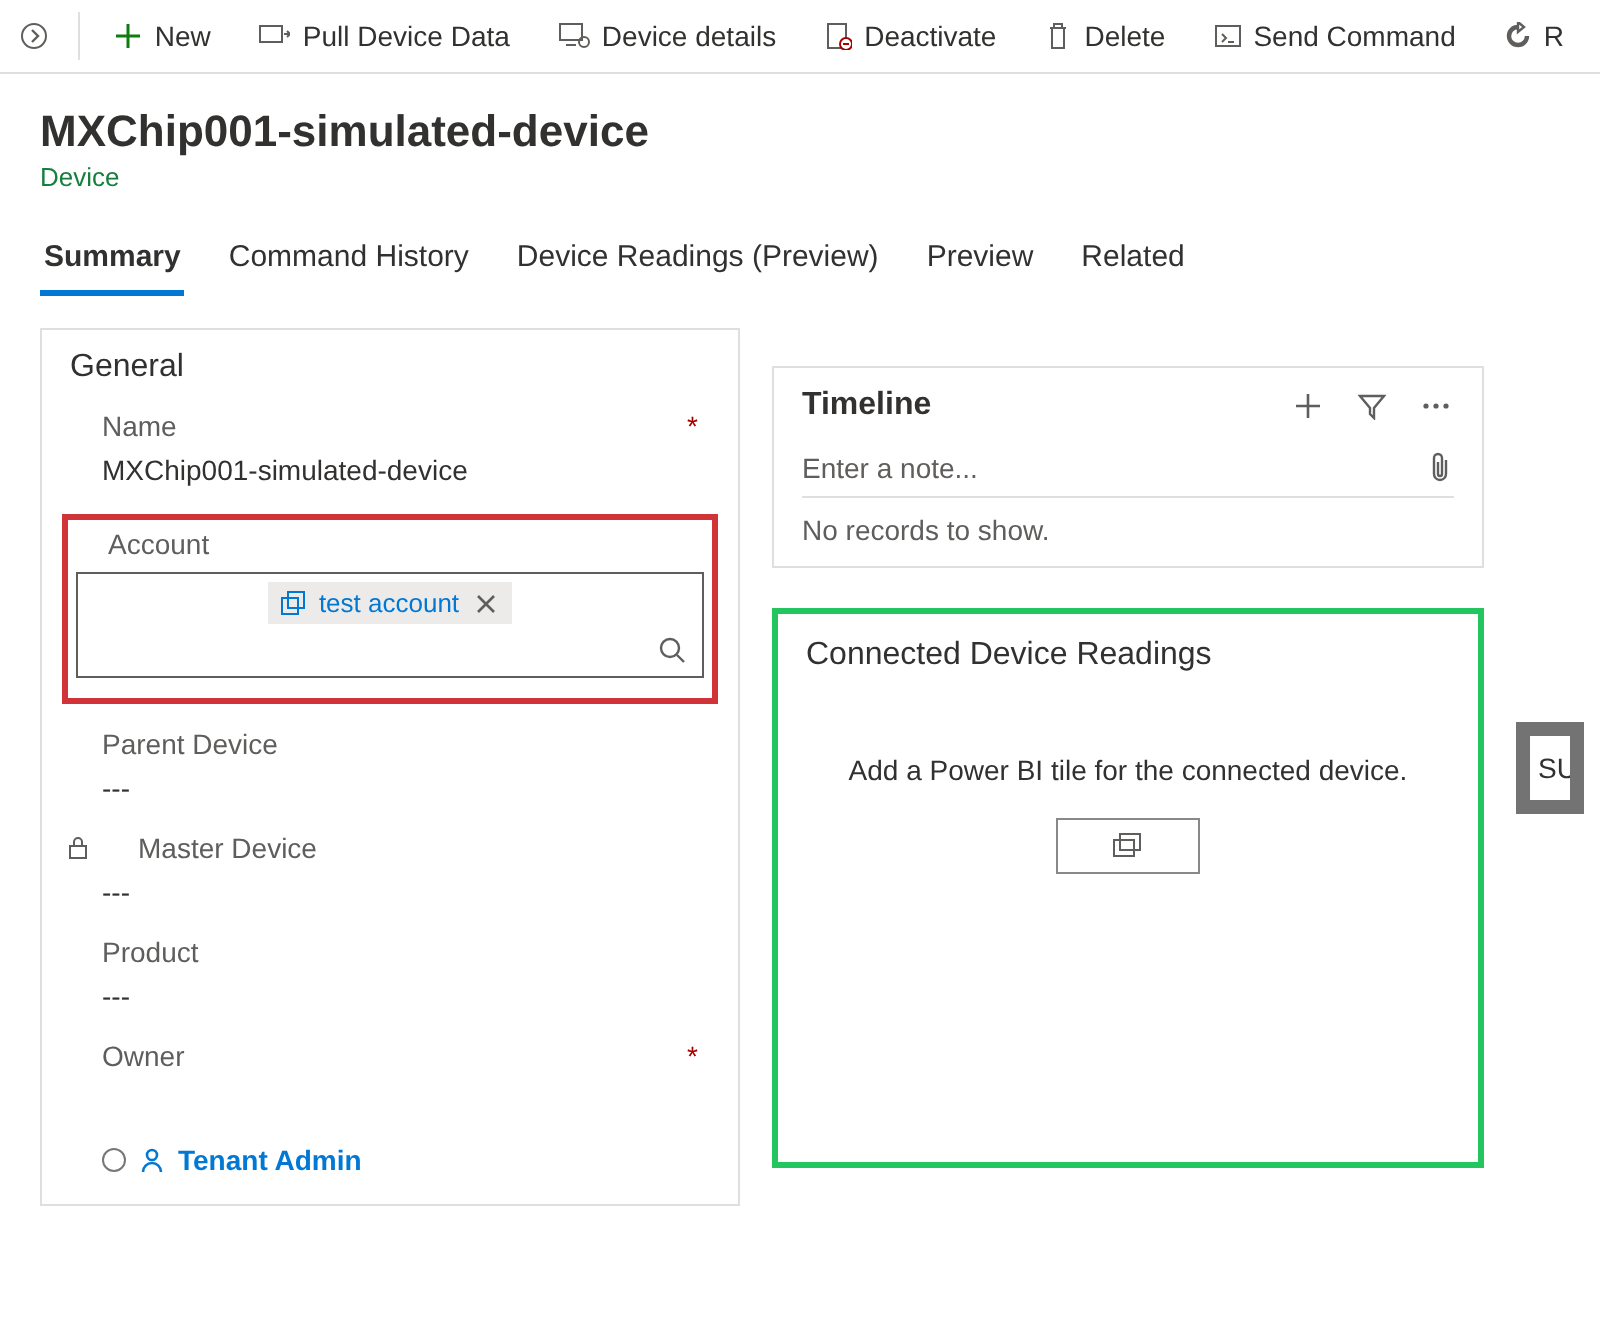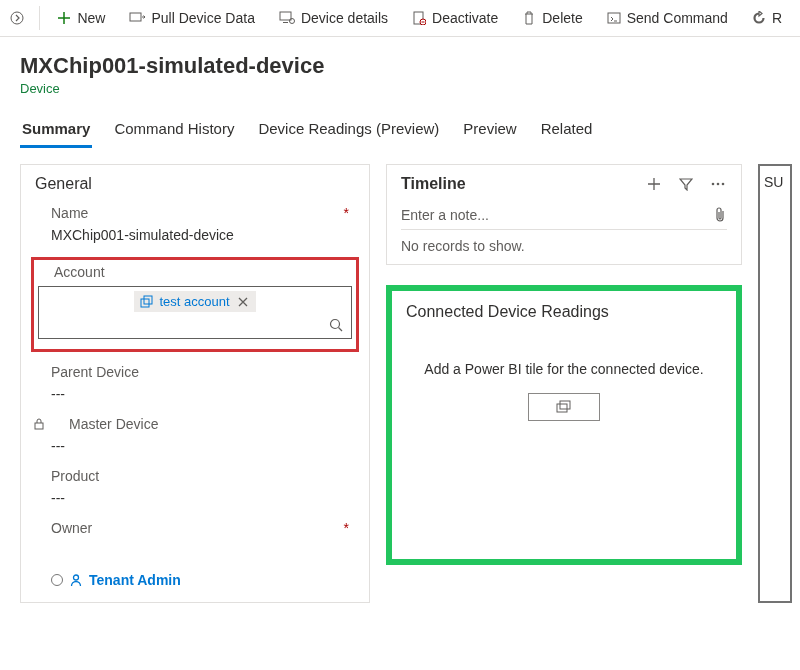--- a/index.html
+++ b/index.html
@@ -84,33 +84,34 @@
       border-bottom: 3px solid transparent;
     }
     .tab.active {
       font-weight: 700;
       border-bottom-color: #0078d4;
     }
     .content {
       display: flex;
       gap: 16px;
       padding: 16px 8px 16px 20px;
+      align-items: center;
     }
     .col-left {
       width: 350px;
     }
     .col-right {
       flex: 1;
       display: flex;
       flex-direction: column;
       gap: 20px;
     }
     .col-extra {
       width: 34px;
-      border: 2px solid #737373;
+      border: 7px solid #737373;
       padding: 8px 4px;
       font-size: 14px;
       overflow: hidden;
     }
     .panel {
       border: 1px solid #e1dfdd;
       padding: 10px 14px;
     }
     .panel-title {
       font-size: 16px;
@@ -227,21 +228,21 @@
     }
     .timeline-input .attach {
       color: #605e5c;
     }
     .timeline-empty {
       color: #605e5c;
       font-size: 14px;
       padding-top: 8px;
     }
     .connected-panel {
-      border: 6px solid #22c55e;
+      border: 3px solid #22c55e;
       padding: 12px 14px 24px 14px;
       min-height: 280px;
     }
     .connected-panel .panel-title {
       font-size: 16px;
       font-weight: 400;
     }
     .connected-body {
       text-align: center;
       margin-top: 40px;

